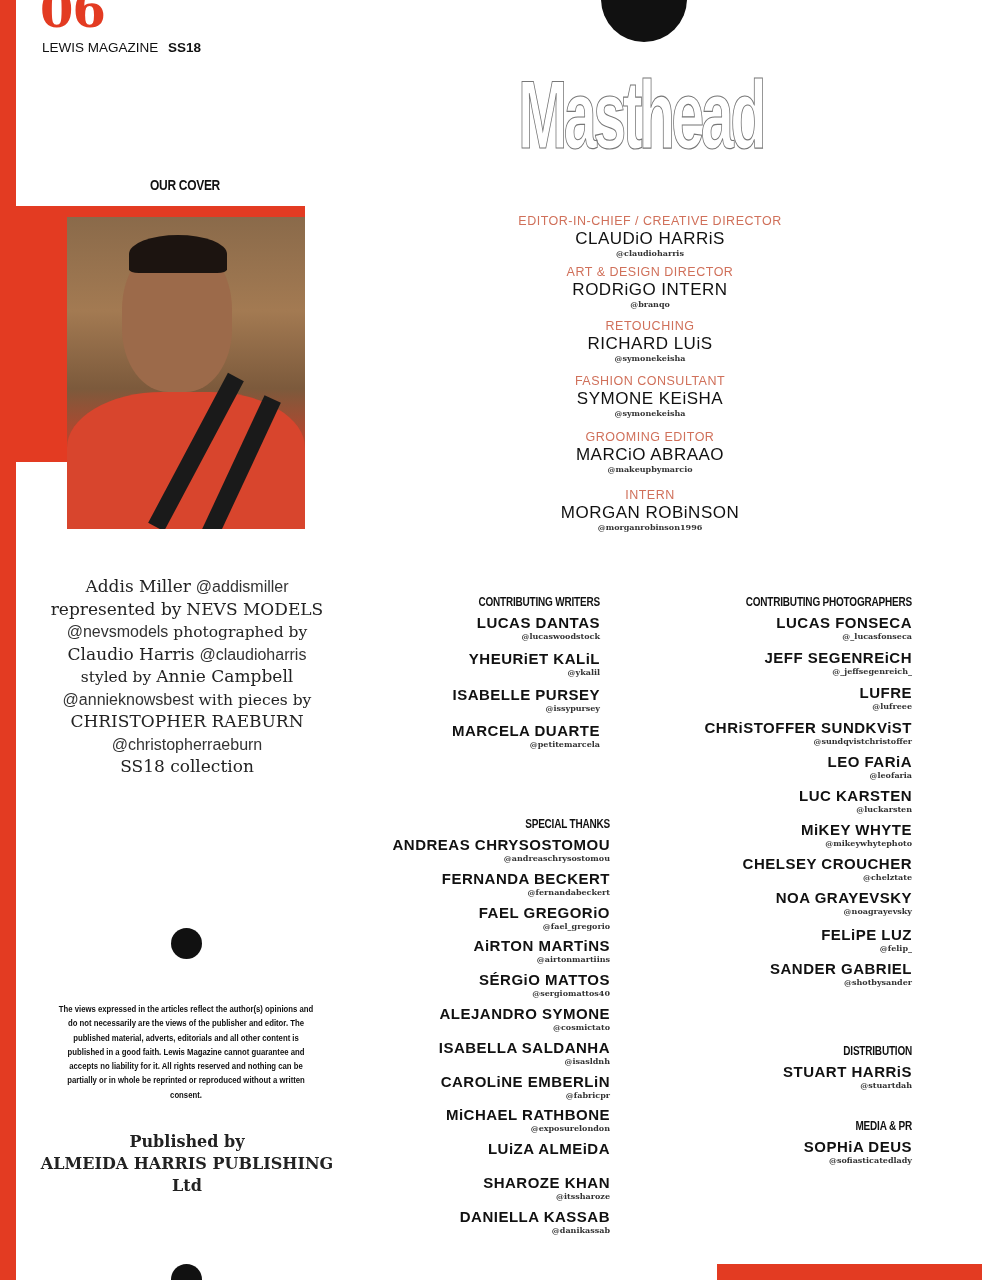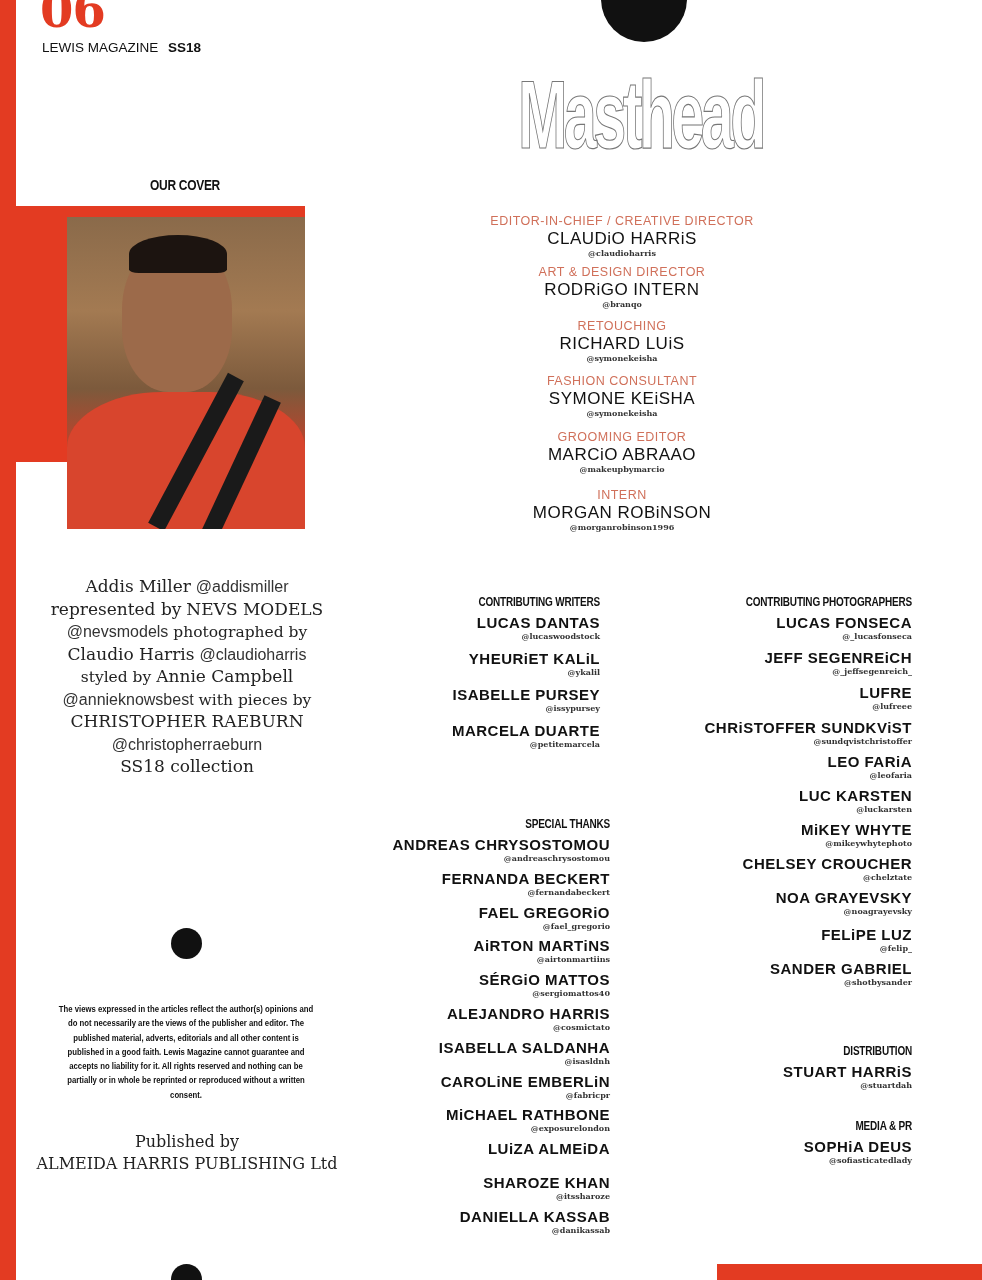--- a/index.html
+++ b/index.html
@@ -22,22 +22,22 @@
   .cover-photo .face { position:absolute; left:55px; top:25px; width:110px; height:150px; border-radius:45% 45% 42% 42%; background:#9c6a4a; }
   .cover-photo .hair { position:absolute; left:62px; top:18px; width:98px; height:38px; border-radius:50% 50% 10% 10%; background:#1c1410; }
   .cover-photo .jacket { position:absolute; left:0; top:175px; width:238px; height:140px; background:#d8452d; border-radius:40% 40% 0 0; }
   .cover-photo .strap1 { position:absolute; left:120px; top:150px; width:18px; height:170px; background:#1a1a1a; transform:rotate(28deg); }
   .cover-photo .strap2 { position:absolute; left:165px; top:175px; width:18px; height:150px; background:#1a1a1a; transform:rotate(25deg); }
   .credits { left:34px; top:576px; width:306px; text-align:center; font-family:"DejaVu Serif", serif; font-size:15.5px; line-height:21.5px; color:#222; }
   .credits b { font-weight:normal; }
   .credits .big { font-size:17px; }
   .credits .handle { font-family:"Liberation Sans", sans-serif; font-weight:normal; color:#333; font-size:16px; }
   .disclaimer { left:40px; top:1002px; width:292px; text-align:center; font-family:"Liberation Sans", sans-serif; font-weight:bold; font-size:8.6px; line-height:14.3px; color:#111; transform:scaleX(0.9); transform-origin:center top; }
-  .publisher { left:34px; top:1131px; width:306px; text-align:center; font-family:"DejaVu Serif", serif; font-weight:normal; font-size:16px; line-height:22px; color:#222; }
-  .mh-list { left:480px; top:214px; width:284px; text-align:center; }
+  .publisher { left:34px; top:1131px; width:306px; text-align:center; font-family:"DejaVu Serif", serif; font-weight:bold; font-size:16px; line-height:22px; color:#222; }
+  .mh-list { left:508px; top:214px; width:284px; text-align:center; }
   .mh-entry { margin-bottom:0; }
   .role { color:#d0705a; font-size:12.5px; letter-spacing:0.5px; line-height:15px; }
   .name { font-size:17px; letter-spacing:0.5px; line-height:20px; color:#111; }
   .handle-s { font-family:"DejaVu Serif", serif; font-weight:bold; font-size:8px; line-height:9px; color:#333; }
   .col { text-align:right; }
   .sec-head { font-weight:bold; font-size:10px; letter-spacing:-0.2px; transform:scaleY(1.2); line-height:12px; margin-bottom:6px; }
   .col .name { font-size:15px; line-height:18px;font-weight:bold; }
   .col-writers { left:380px; top:596px; width:220px; }
   .col-writers .entry { height:36px; }
   .col-thanks { left:370px; top:818px; width:240px; }
@@ -171,21 +171,21 @@
     </div>
   <div class="entry">
       <div class="name">AiRTON MARTiNS</div>
       <div class="handle-s">@airtonmartiins</div>
     </div>
   <div class="entry">
       <div class="name">SÉRGiO MATTOS</div>
       <div class="handle-s">@sergiomattos40</div>
     </div>
   <div class="entry">
-      <div class="name">ALEJANDRO HARRIS</div>
+      <div class="name">ALEJANDRO SYMONE</div>
       <div class="handle-s">@cosmictato</div>
     </div>
   <div class="entry">
       <div class="name">ISABELLA SALDANHA</div>
       <div class="handle-s">@isasldnh</div>
     </div>
   <div class="entry">
       <div class="name">CAROLiNE EMBERLiN</div>
       <div class="handle-s">@fabricpr</div>
     </div>

